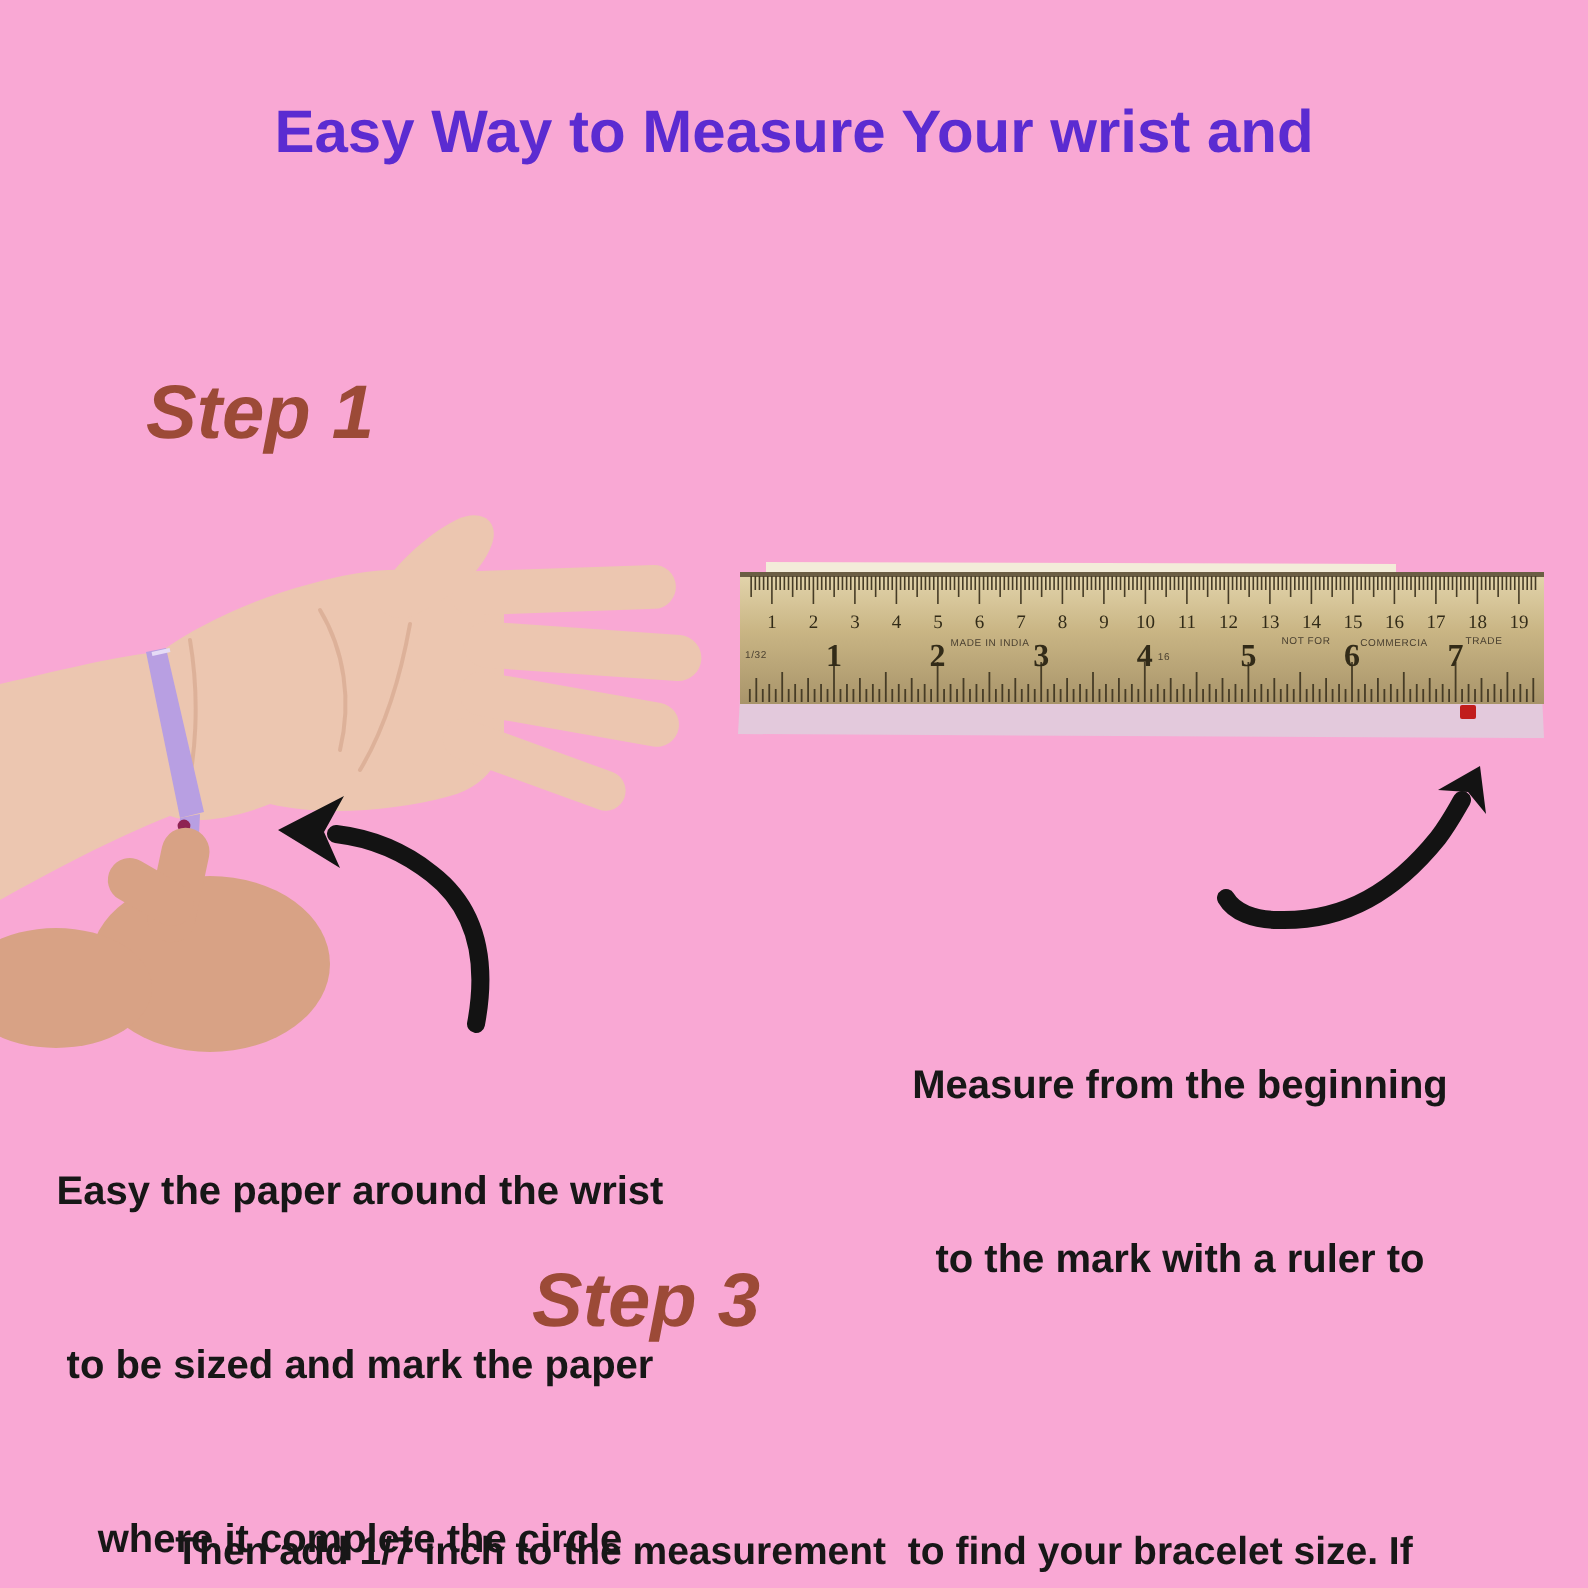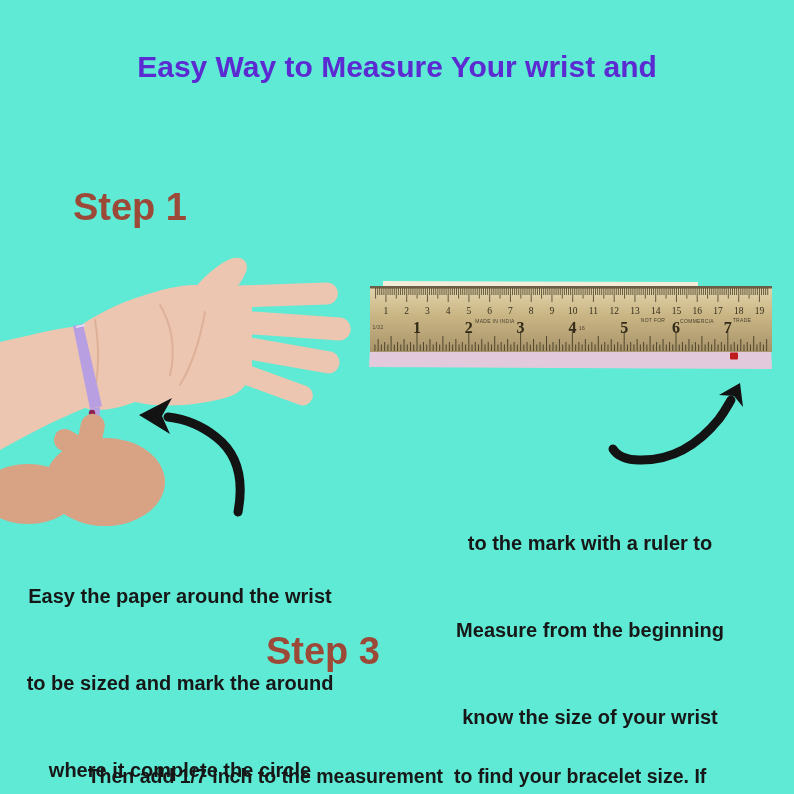--- a/index.html
+++ b/index.html
@@ -1,27 +1,27 @@
 <!DOCTYPE html>
 <html style="--title_purple: #5b2bd1; --step_brown: #9c4a37; --text_black: #171717; --arrow_black: #131313; --skin: #ecc6b0; --skin_shadow: #d1a186; --pinch_skin: #d8a285; --strip_lavender: #b89fe2; --strip_highlight: #e6dcf6; --strip_mark: #8e2352; --ruler_dark: #463c26; --paper_pink: #e3c9dc; --mark_red: #c11c1c;"><head>
 <meta charset="utf-8">
 <style>
   html,body{margin:0;padding:0;background:#ffffff;}
   .page{
-    position:relative;width:794px;height:794px;background:#5eead4;overflow:hidden;
+    position:relative;width:794px;height:794px;background:#f9a8d4;overflow:hidden;
     font-family:"Liberation Sans",sans-serif;
   }
   .abs{position:absolute;}
   .title{
     position:absolute;left:0;top:46px;width:794px;text-align:center;
     color:var(--title_purple);font-size:30px;font-weight:bold;line-height:42px;
   }
   .step-h{
     position:absolute;text-align:center;color:var(--step_brown);
-    font-size:38px;font-weight:bold;line-height:42px;
+    font-size:38px;font-weight:bold;line-height:42px;font-style:italic;
   }
   #step1-heading{left:20px;top:186px;width:220px;}
   #step2-heading{left:462px;top:174px;width:220px;}
   #step3-heading{left:0;top:630px;width:646px;}
   .caption{
     position:absolute;text-align:center;color:var(--text_black);
     font-weight:bold;white-space:pre;
   }
   #step1-caption{left:5px;top:524px;width:350px;font-size:20px;line-height:29px;}
   #step2-caption{left:425px;top:471px;width:330px;font-size:20px;line-height:29px;}
@@ -449,28 +449,27 @@
     <rect x="362" y="71.5" width="8" height="7" rx="1" fill="var(--mark_red)"></rect>
   </svg>
 
   <svg class="abs" viewBox="0 0 155 95" style="left:595px;top:373px;width:155px;height:95px">
     <path class="arrow" d="M18,76 C22,83 32,87 44,87 C78,88 103,72 124,46 C130,38 133,32 136,27"></path>
     <polygon class="ahead" points="145,10 148,34 139,23 124,22"></polygon>
   </svg>
 
   <div class="caption" id="step1-caption">
     <div>Easy the paper around the wrist</div>
-    <div>to be sized and mark the around</div>
+    <div>to be sized and mark the paper</div>
     <div>where it complete the circle</div>
   </div>
 
   <div class="caption" id="step2-caption">
+    <div>Measure from the beginning</div>
     <div>to the mark with a ruler to</div>
-    <div>Measure from the beginning</div>
-    <div>know the size of your wrist</div>
   </div>
 
   <div class="step-h" id="step3-heading">Step 3</div>
 
   <div class="caption" id="step3-caption">
     <div>Then add 1/7 inch to the measurement  to find your bracelet size. If</div>
     
   </div>
 
 </div>

